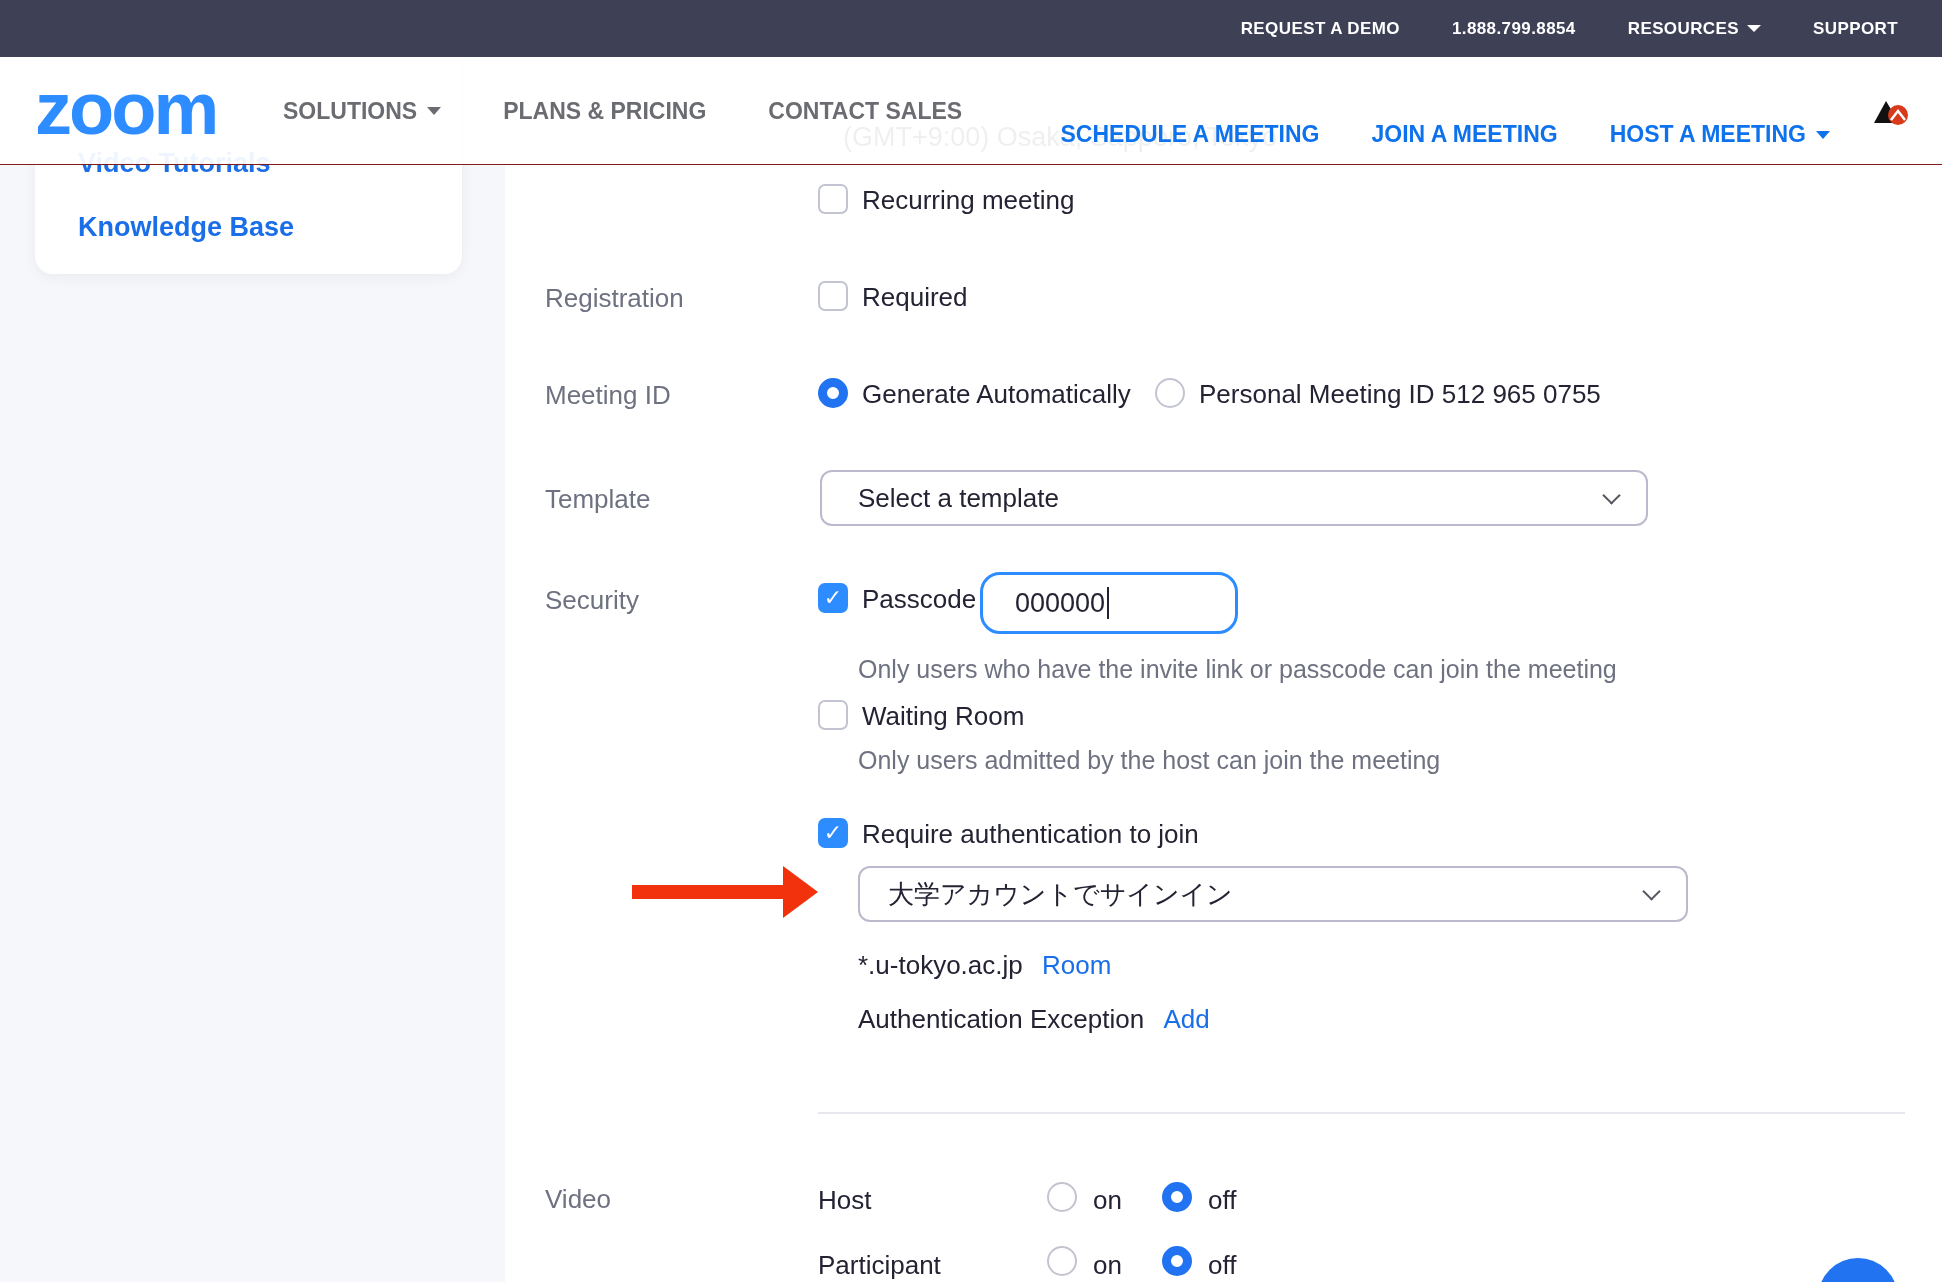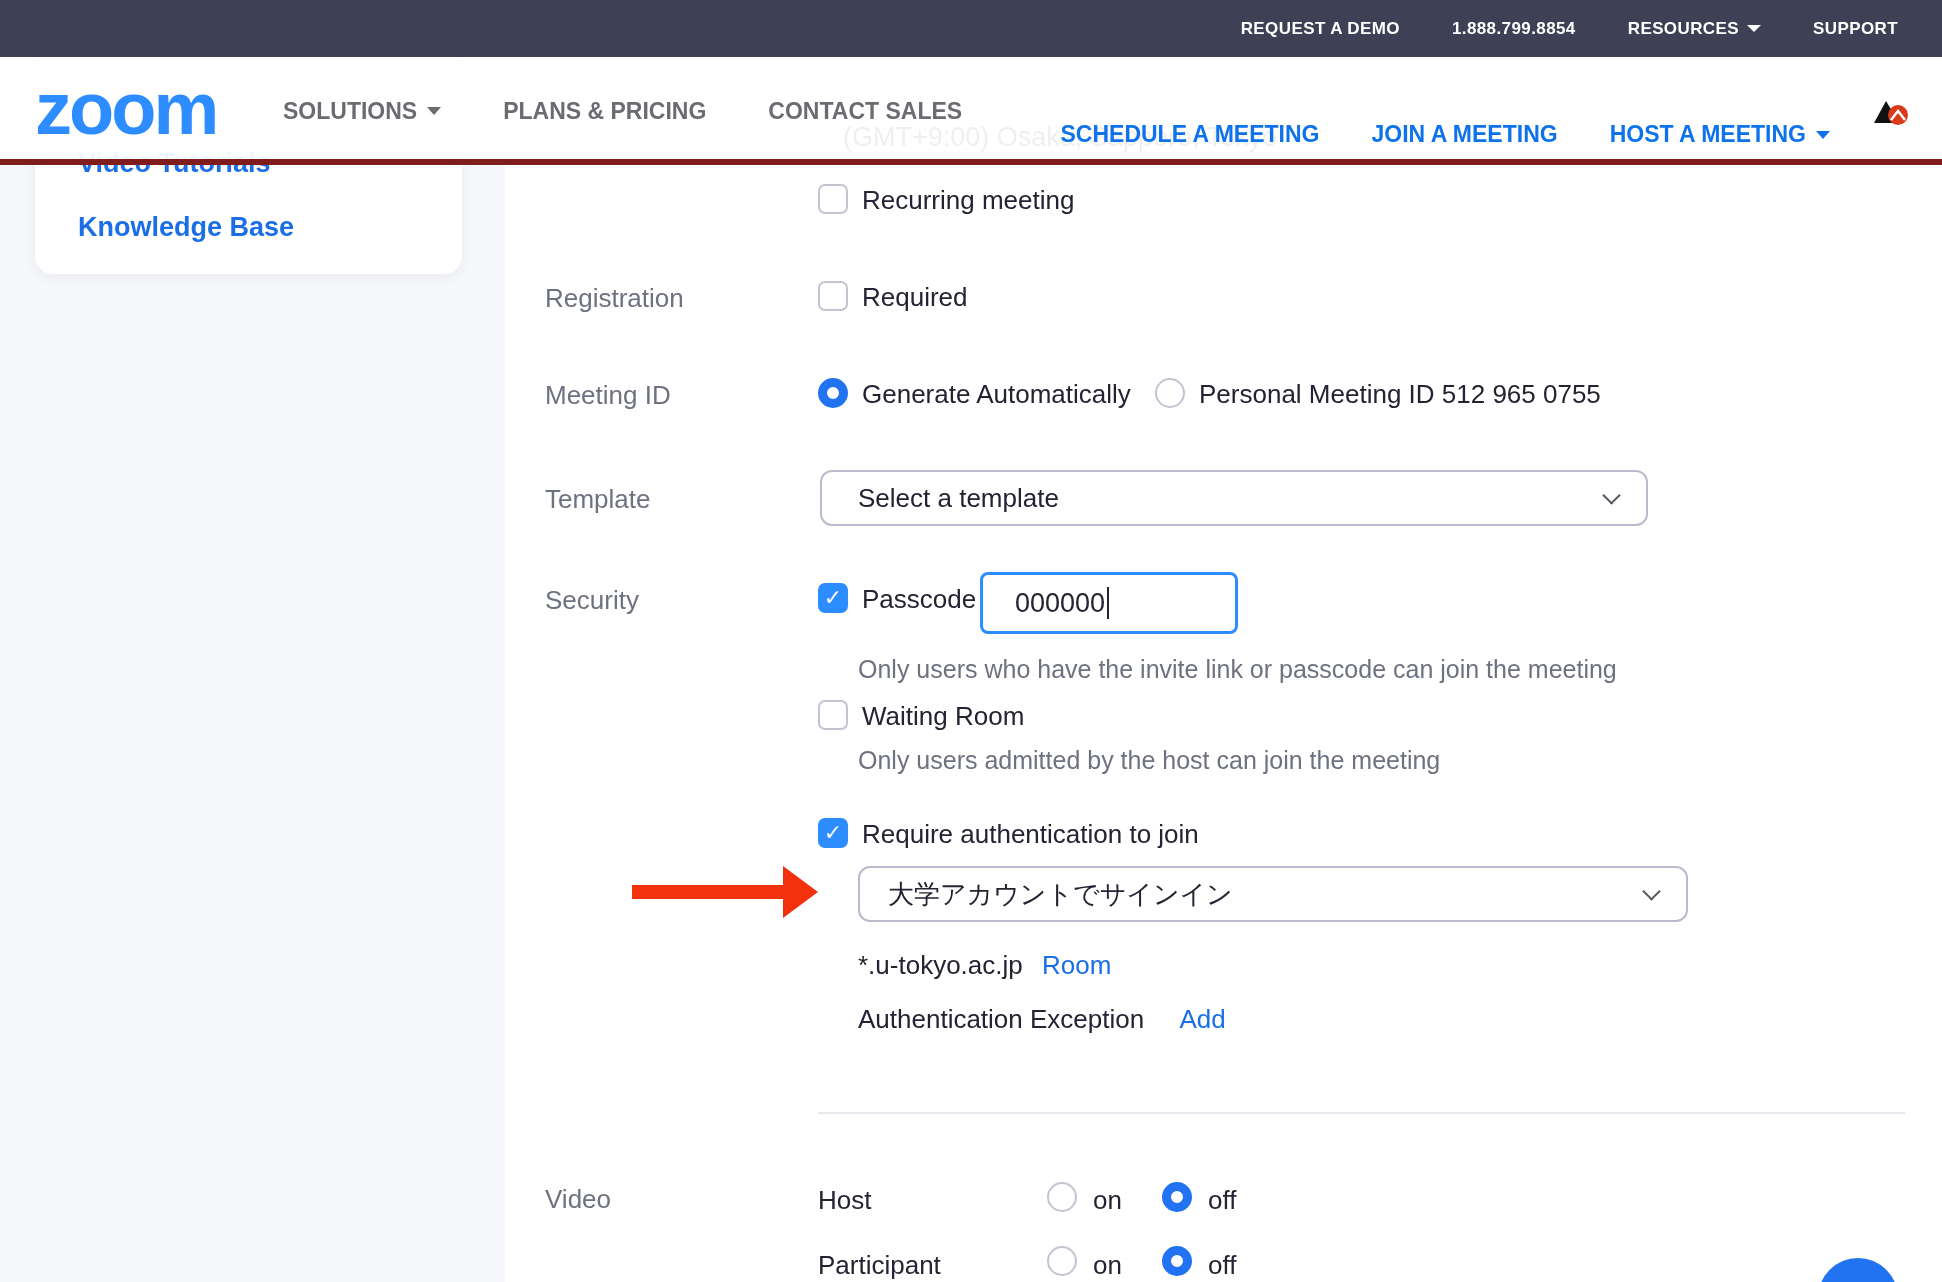--- a/index.html
+++ b/index.html
@@ -9,21 +9,21 @@
 
   
   .left-band { position: absolute; left: 0; top: 0; width: 505px; height: 1282px; background: #f6f7fa; }
 
   
   .utility-bar { position: absolute; left: 0; top: 0; width: 1942px; height: 57px;
     background: #3e4156; z-index: 30; display: flex; align-items: center; justify-content: flex-end; gap: 52px; padding-right: 44px; }
   .utility-bar a { color: #ffffff; font-size: 17px; font-weight: 700; letter-spacing: .4px; text-decoration: none; display: flex; align-items: center; gap: 8px; cursor: pointer; }
 
   .main-header { position: absolute; left: 0; top: 57px; width: 1942px; height: 108px;
-    background: rgba(255,255,255,0.93); z-index: 20; border-bottom: 6px solid #7f1d1d; }
+    background: rgba(255,255,255,0.93); z-index: 20; border-bottom: 1px solid #7f1d1d; }
   .logo { position: absolute; left: 35px; top: 15px; font-size: 74px; font-weight: 700; color: #2d8cff;
     letter-spacing: -3px; line-height: 74px; text-decoration: none; cursor: pointer; }
   .nav-left { position: absolute; left: 283px; top: 0; height: 108px; display: flex; align-items: center; gap: 62px; }
   .nav-left a { color: #6b6c72; font-size: 23px; font-weight: 700; text-decoration: none; display: flex; align-items: center; gap: 10px; cursor: pointer; }
   .nav-right { position: absolute; right: 112px; top: 0; height: 108px; display: flex; align-items: center; gap: 52px; }
   .nav-right a { color: #0e72ed; font-size: 23px; font-weight: 700; text-decoration: none; display: flex; align-items: center; gap: 10px; cursor: pointer; margin-top: 47px; }
   .tri-down { width: 0; height: 0; border-left: 7px solid transparent; border-right: 7px solid transparent; display: inline-block; }
   .tri-gray { border-top: 8px solid #6b6c72; }
   .tri-white { border-top: 7px solid #ffffff; }
   .tri-blue { border-top: 8px solid #0e72ed; }
@@ -52,21 +52,21 @@
   .flabel { position: absolute; z-index: 2; }
   .hint { position: absolute; font-size: 25px; color: #6e7180; z-index: 2; }
 
   .select-box { position: absolute; background: #ffffff; border: 2px solid #babacc; border-radius: 12px;
     display: flex; align-items: center; padding: 0 36px 0 36px; z-index: 2; cursor: pointer; }
   .select-box .select-text { font-size: 26px; color: #232333; }
   .chev { position: absolute; right: 28px; top: 50%; width: 13px; height: 13px; border-right: 2px solid #55565e;
     border-bottom: 2px solid #55565e; transform: translateY(-70%) rotate(45deg); }
 
   .passcode-box { position: absolute; left: 980px; top: 572px; width: 258px; height: 62px; background: #ffffff;
-    border: 3px solid #2d8cff; border-radius: 8px; display: flex; align-items: center; padding-left: 32px; z-index: 2; cursor: text; }
+    border: 3px solid #2d8cff; border-radius: 20px; display: flex; align-items: center; padding-left: 32px; z-index: 2; cursor: text; }
   .passcode-box .pc-text { font-size: 27px; color: #232333; }
   .caret { width: 2px; height: 32px; background: #232333; margin-left: 2px; }
 
   .link-inline { color: #1a6fe8; text-decoration: none; cursor: pointer; }
 
   .divider { position: absolute; left: 818px; top: 1112px; width: 1087px; height: 2px; background: #e7e8ee; z-index: 2; }
 
   
   .red-arrow { position: absolute; left: 632px; top: 866px; width: 186px; height: 52px; z-index: 6; }
   .red-arrow .shaft { position: absolute; left: 0; top: 19px; width: 152px; height: 14px; background: #f2310d; }
@@ -135,21 +135,21 @@
     <div class="shaft"></div>
       <div class="head"></div>
   </div>
 
   <div class="flabel row-text" style="left:858px; top:950px;">
     <span>*.u-tokyo.ac.jp</span>
     <a class="link-inline" style="margin-left:12px;">Room</a>
   </div>
   <div class="flabel row-text" style="left:858px; top:1004px;">
     <span>Authentication Exception</span>
-    <a class="link-inline" style="margin-left:28px;">Add</a>
+    <a class="link-inline" style="margin-left:12px;">Add</a>
   </div>
 
   <div class="divider"></div>
 
   <div class="form-label" style="top:1184px;">Video</div>
   <div class="flabel row-text" style="left:818px; top:1185px;">Host</div>
   <div class="radio" style="left:1047px; top:1182px;"></div>
   <div class="flabel row-text" style="left:1093px; top:1185px;">on</div>
   <div class="radio selected" style="left:1162px; top:1182px;"></div>
   <div class="flabel row-text" style="left:1208px; top:1185px;">off</div>

